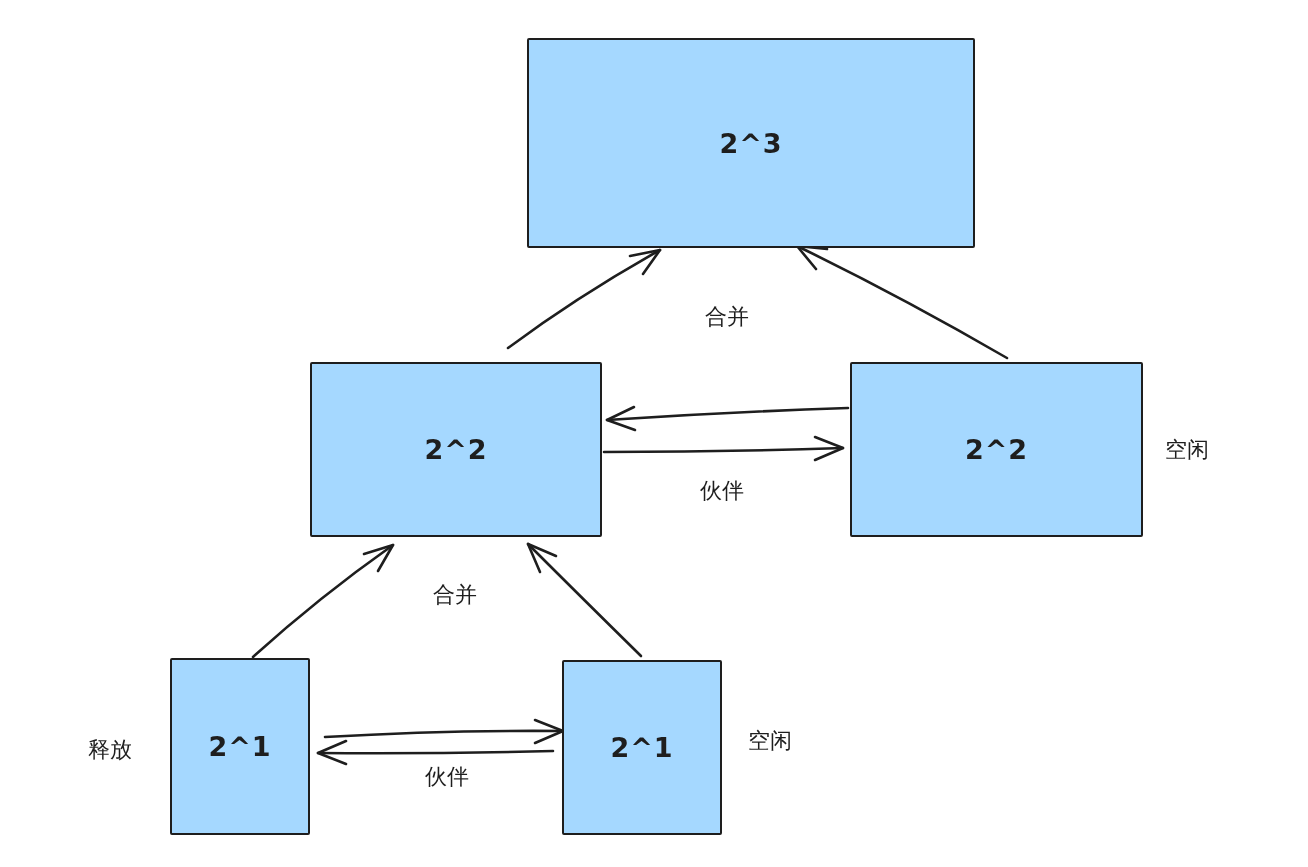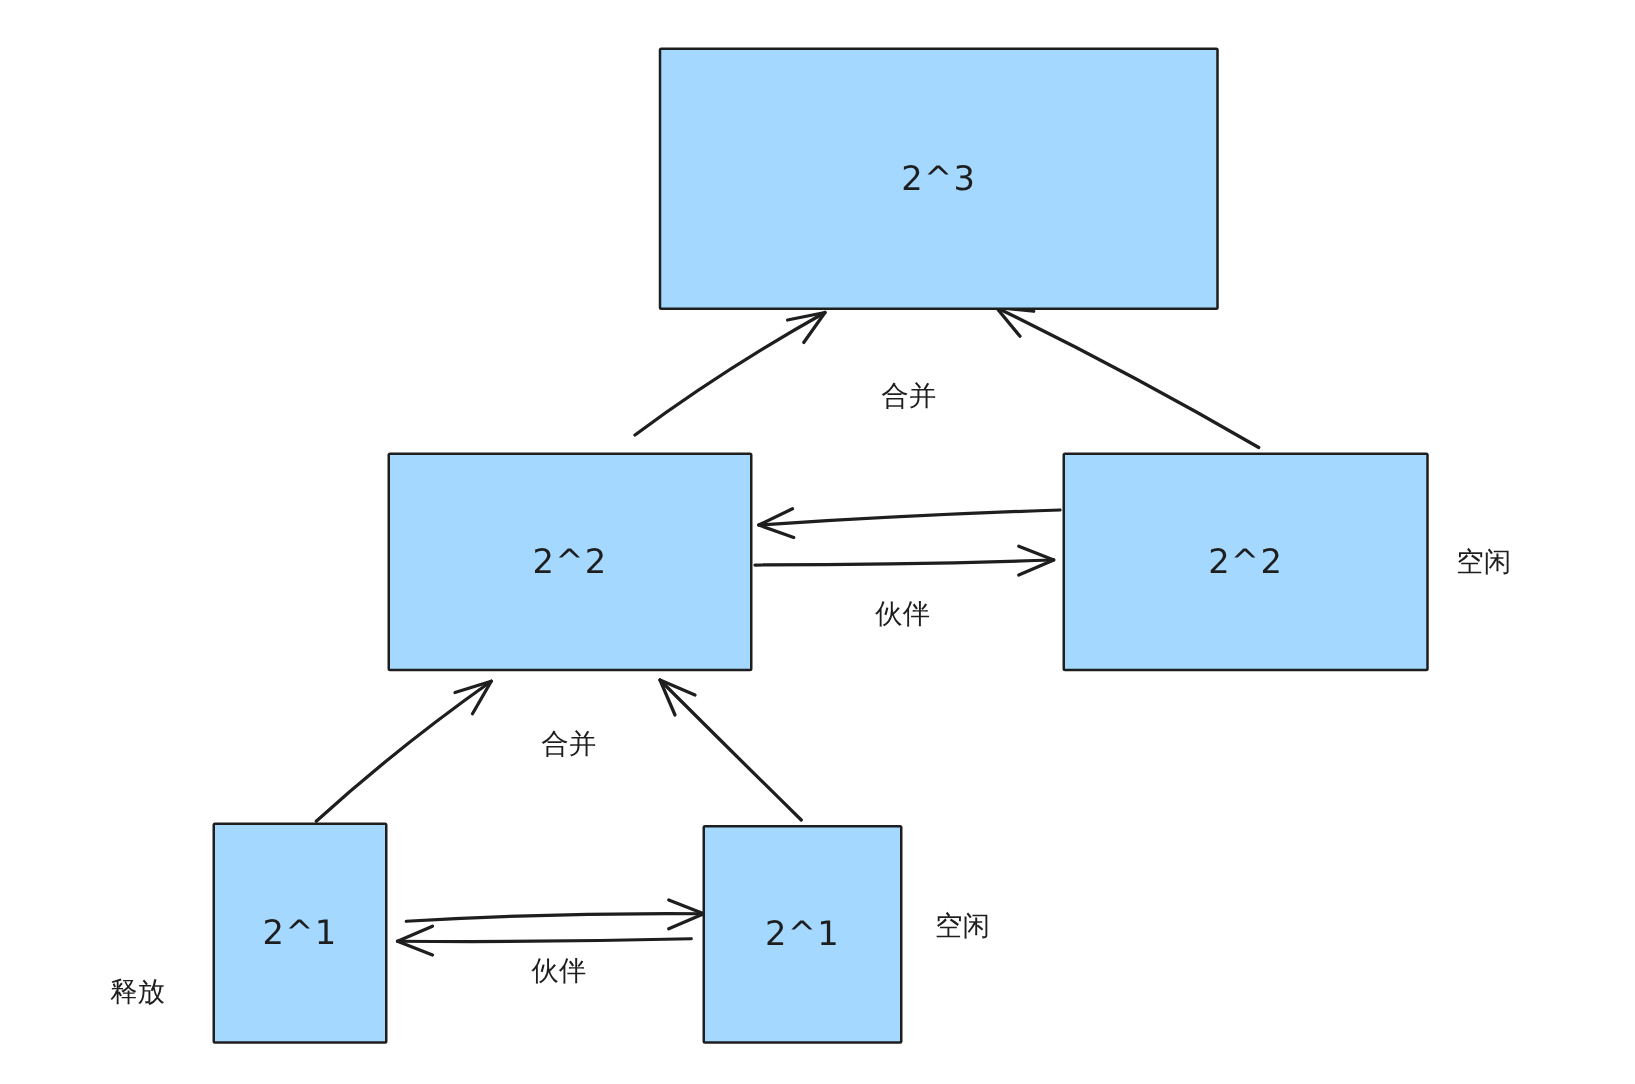--- a/index.html
+++ b/index.html
@@ -38,40 +38,41 @@
     display: flex;
     align-items: center;
     justify-content: center;
     box-sizing: border-box;
   }
   .node-label {
     color: #1e1e1e;
     font-size: 27px;
     letter-spacing: 1px;
     white-space: nowrap;
+    font-weight: bold;
   }
   .node-top      { left: 527px; top: 38px;  width: 448px; height: 210px; }
   .node-mid-left { left: 310px; top: 362px; width: 292px; height: 175px; }
   .node-mid-right{ left: 850px; top: 362px; width: 293px; height: 175px; }
   .node-bot-left { left: 170px; top: 658px; width: 140px; height: 177px; }
   .node-bot-right{ left: 562px; top: 660px; width: 160px; height: 175px; }
   .lbl {
     position: absolute;
     transform: translate(-50%, -50%);
     color: #1e1e1e;
     font-size: 22px;
     white-space: nowrap;
   }
   .lbl-merge-top    { left: 727px;  top: 317px; }
   .lbl-merge-bottom { left: 455px;  top: 595px; }
   .lbl-buddy-mid    { left: 722px;  top: 491px; }
   .lbl-buddy-bottom { left: 447px;  top: 777px; }
   .lbl-free-mid     { left: 1187px; top: 450px; }
   .lbl-free-bottom  { left: 770px;  top: 741px; }
-  .lbl-release      { left: 110px;  top: 794px; }
+  .lbl-release      { left: 110px;  top: 750px; }
 </style>
 </head>
 <body>
 
 <div class="canvas">
 
   <svg class="arrows-layer" viewBox="0 0 1308 867">
 
     <g>
       <path d="M 508 348 Q 578 296 660 250"></path>

